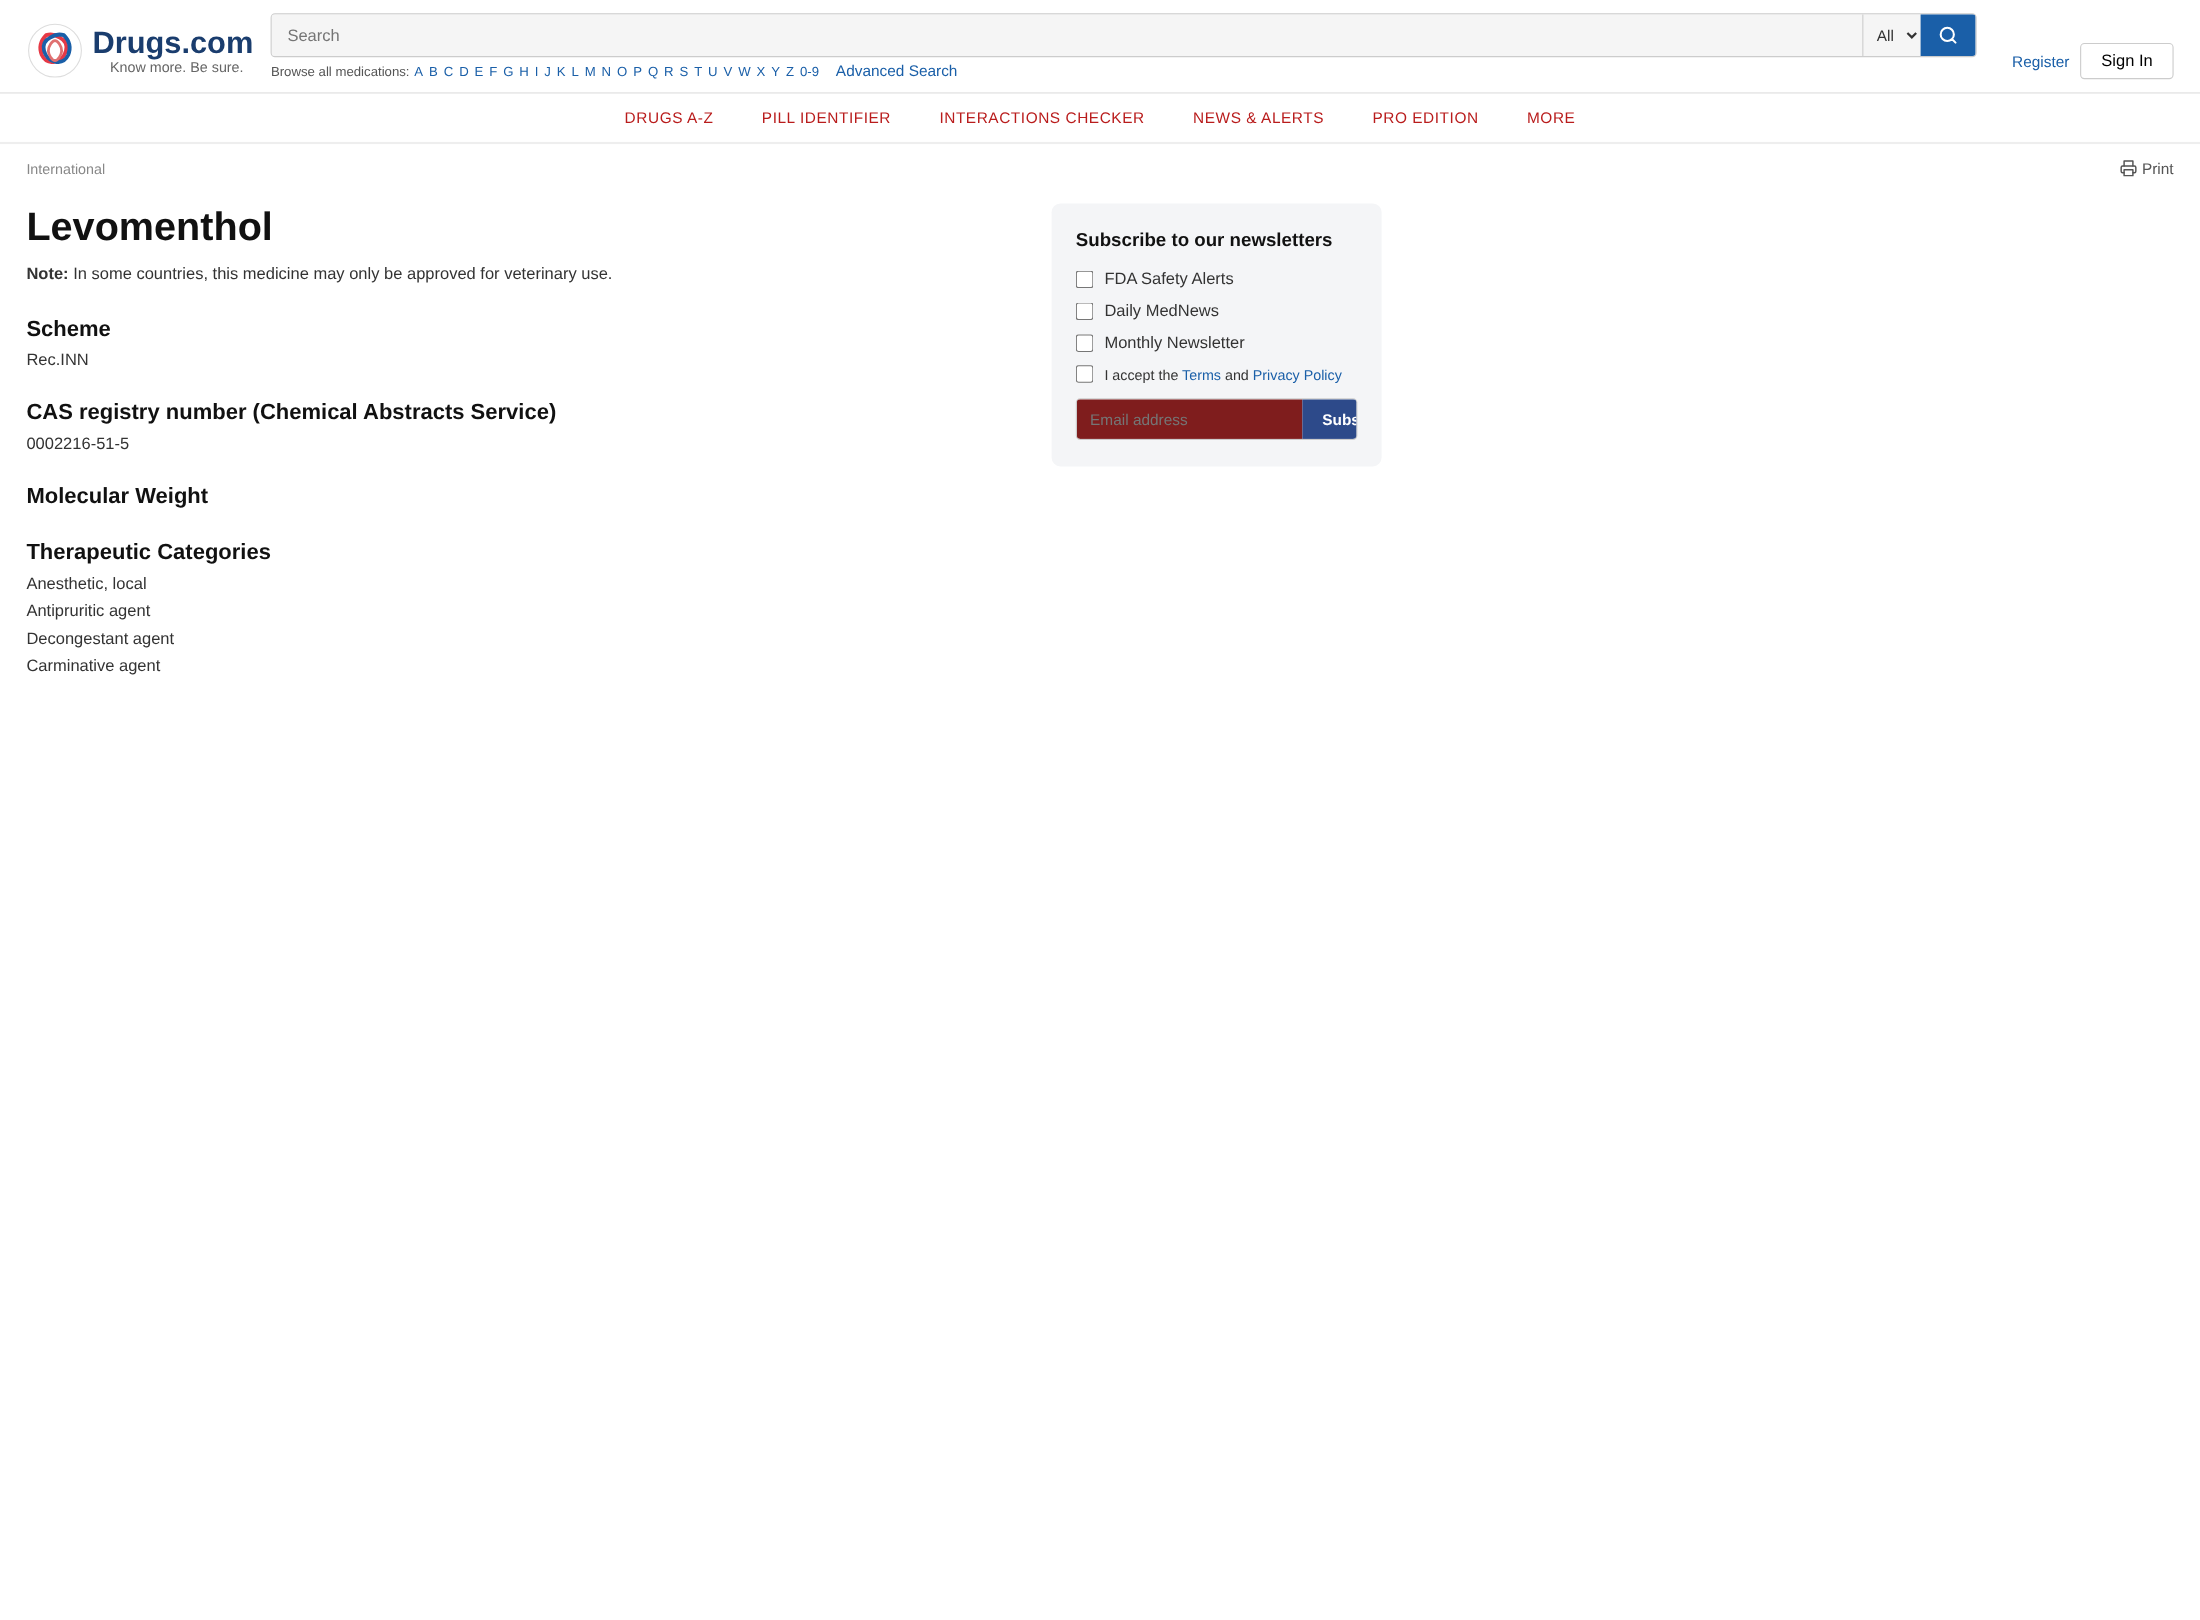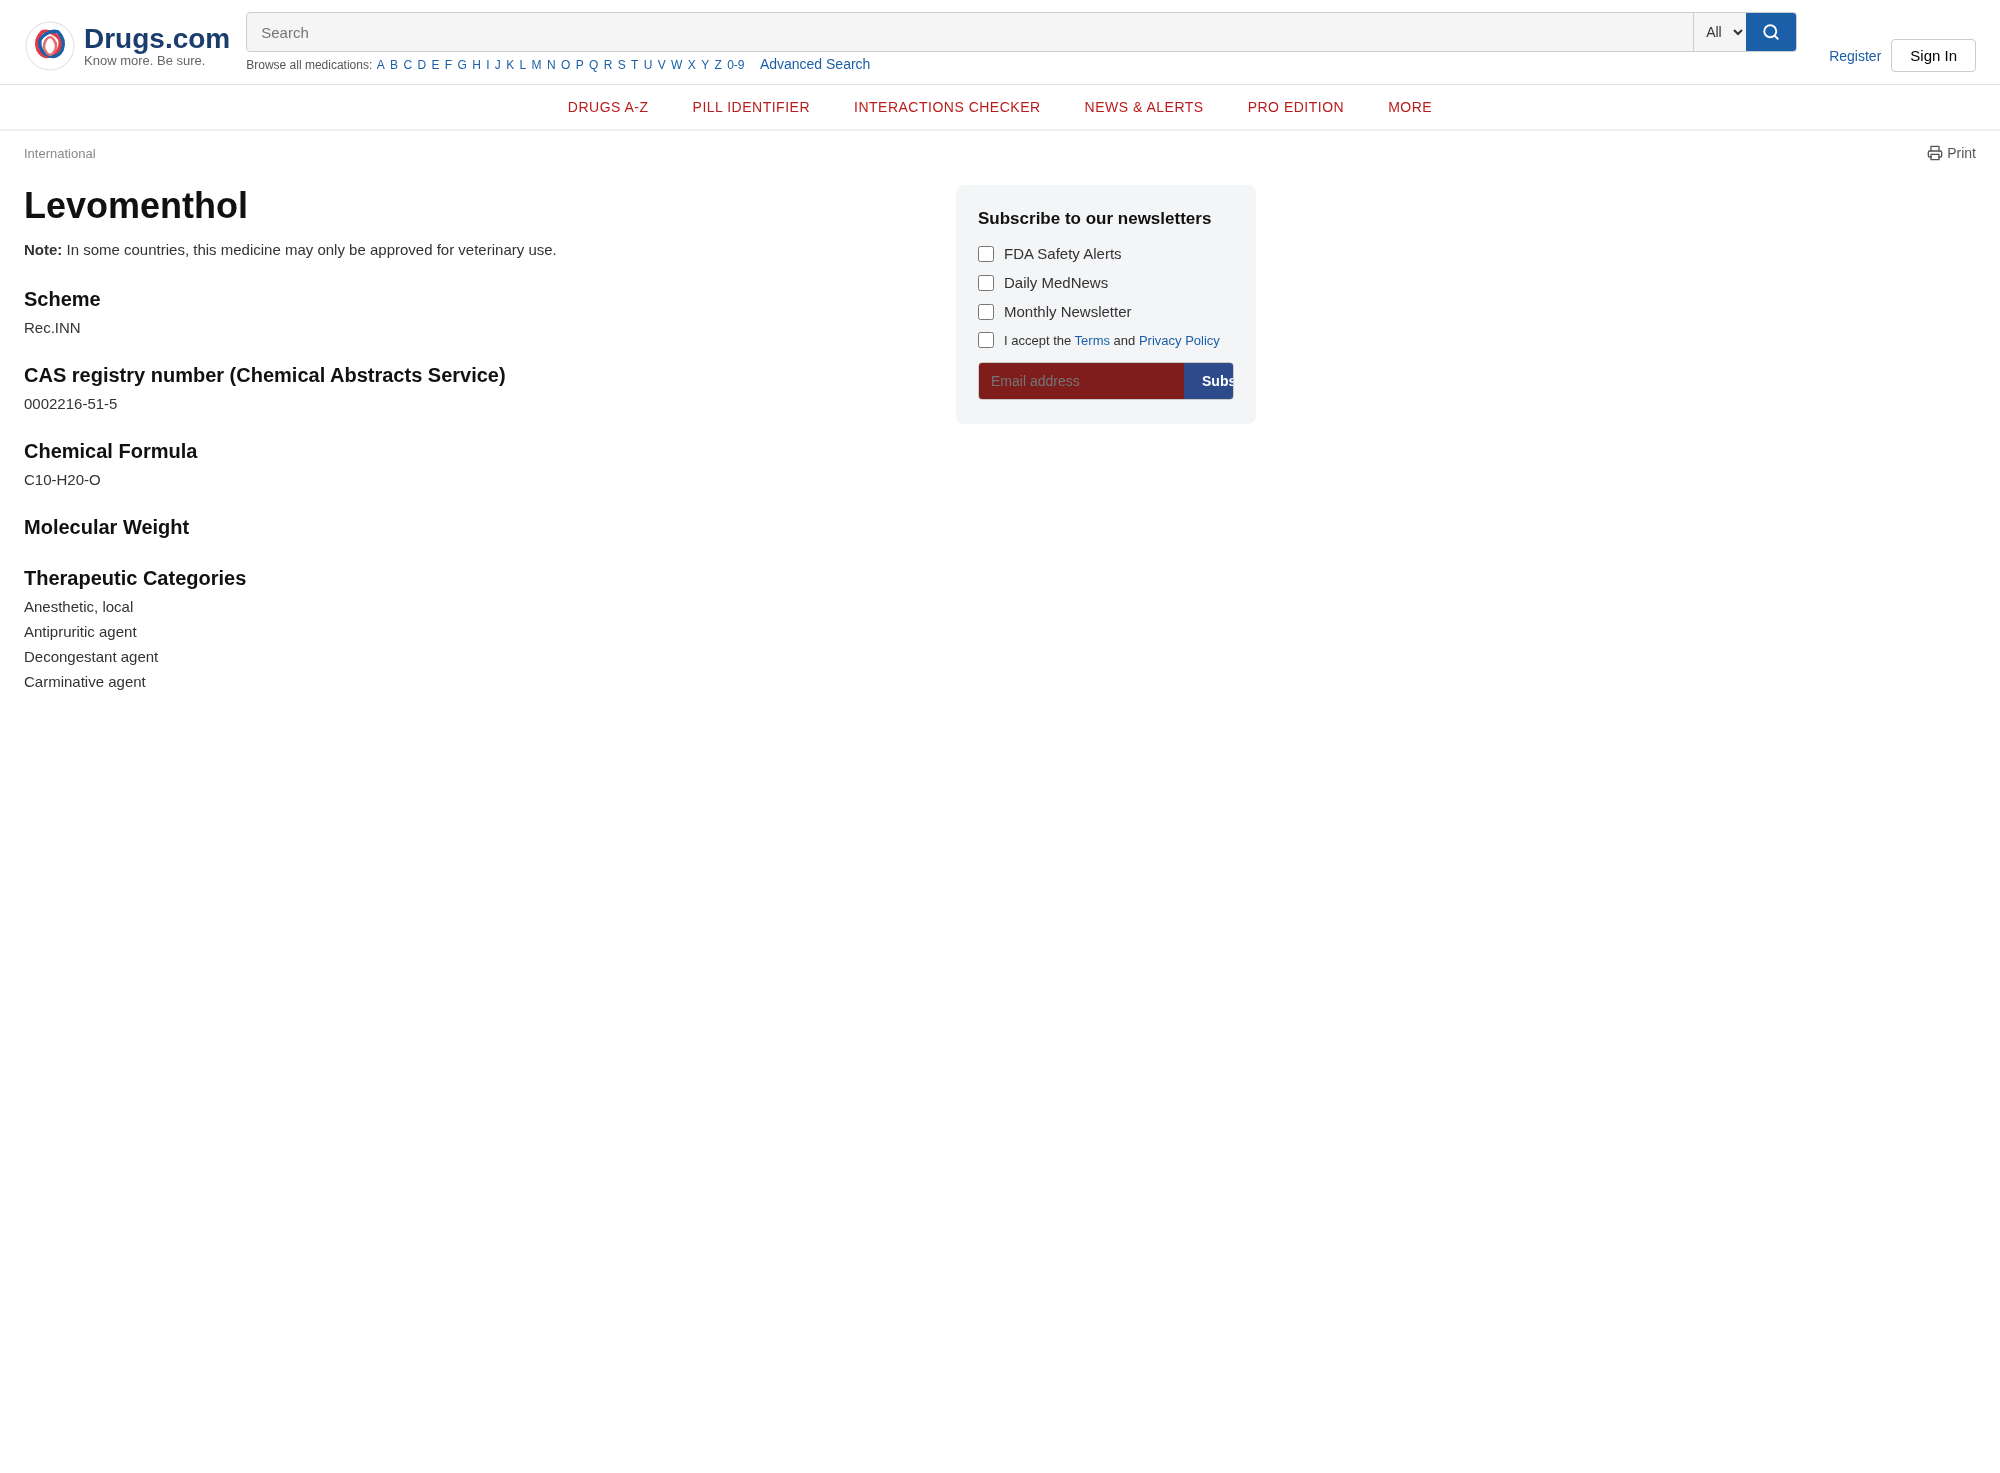--- a/index.html
+++ b/index.html
@@ -3,21 +3,21 @@
   <meta charset="utf-8">
   <style>
     * { margin: 0; padding: 0; box-sizing: border-box; }
     body { font-family: Arial, Helvetica, sans-serif; font-size: 16px; color: #333; background: #fff; }
 
     
     .header { display: flex; align-items: flex-end; padding: 12px 24px; border-bottom: 1px solid #ddd; gap: 16px; }
     .logo-area { display: flex; align-items: center; gap: 8px; min-width: 200px; }
     .logo-text-area { display: flex; flex-direction: column; }
     .logo-title { font-size: 28px; font-weight: bold; color: #1a3d6e; line-height: 1; }
-    .logo-subtitle { font-size: 13px; color: #666; }
+    .logo-subtitle { font-size: 13px; color: #666; margin-left: 16px; }
     .search-area { flex: 1; display: flex; flex-direction: column; gap: 4px; }
     .search-row { display: flex; align-items: center; border: 1px solid #ccc; border-radius: 4px; overflow: hidden; background: #f5f5f5; }
     .search-input { flex: 1; padding: 10px 14px; border: none; background: #f5f5f5; font-size: 15px; outline: none; color: #999; }
     .search-select { border: none; background: transparent; padding: 10px 8px; font-size: 14px; color: #333; cursor: pointer; border-left: 1px solid #ccc; }
     .search-btn { background: #1a5fa8; border: none; padding: 10px 16px; cursor: pointer; display: flex; align-items: center; justify-content: center; }
     .search-btn svg { fill: white; }
     .browse-row { font-size: 12px; color: #555; }
     .browse-row a { color: #1a5fa8; text-decoration: none; margin: 0 1px; }
     .advanced-search-link { color: #1a5fa8; text-decoration: none; font-size: 14px; }
     .header-actions { display: flex; align-items: center; gap: 10px; margin-left: 16px; }
@@ -171,24 +171,20 @@
     <div>
       <h2 class="section-title">Scheme</h2>
       <p class="section-value">Rec.INN</p>
     </div>
 
     <div>
       <h2 class="section-title">CAS registry number (Chemical Abstracts Service)</h2>
       <p class="section-value">0002216-51-5</p>
     </div>
 
-    <div>
-      <h2 class="section-title">Chemical Formula</h2>
-      <p class="section-value">C10-H20-O</p>
-    </div>
 
     <div>
       <h2 class="section-title">Molecular Weight</h2>
     </div>
 
     <div>
       <h2 class="section-title">Therapeutic Categories</h2>
       <p class="section-value">Anesthetic, local</p>
       <p class="section-value">Antipruritic agent</p>
       <p class="section-value">Decongestant agent</p>

